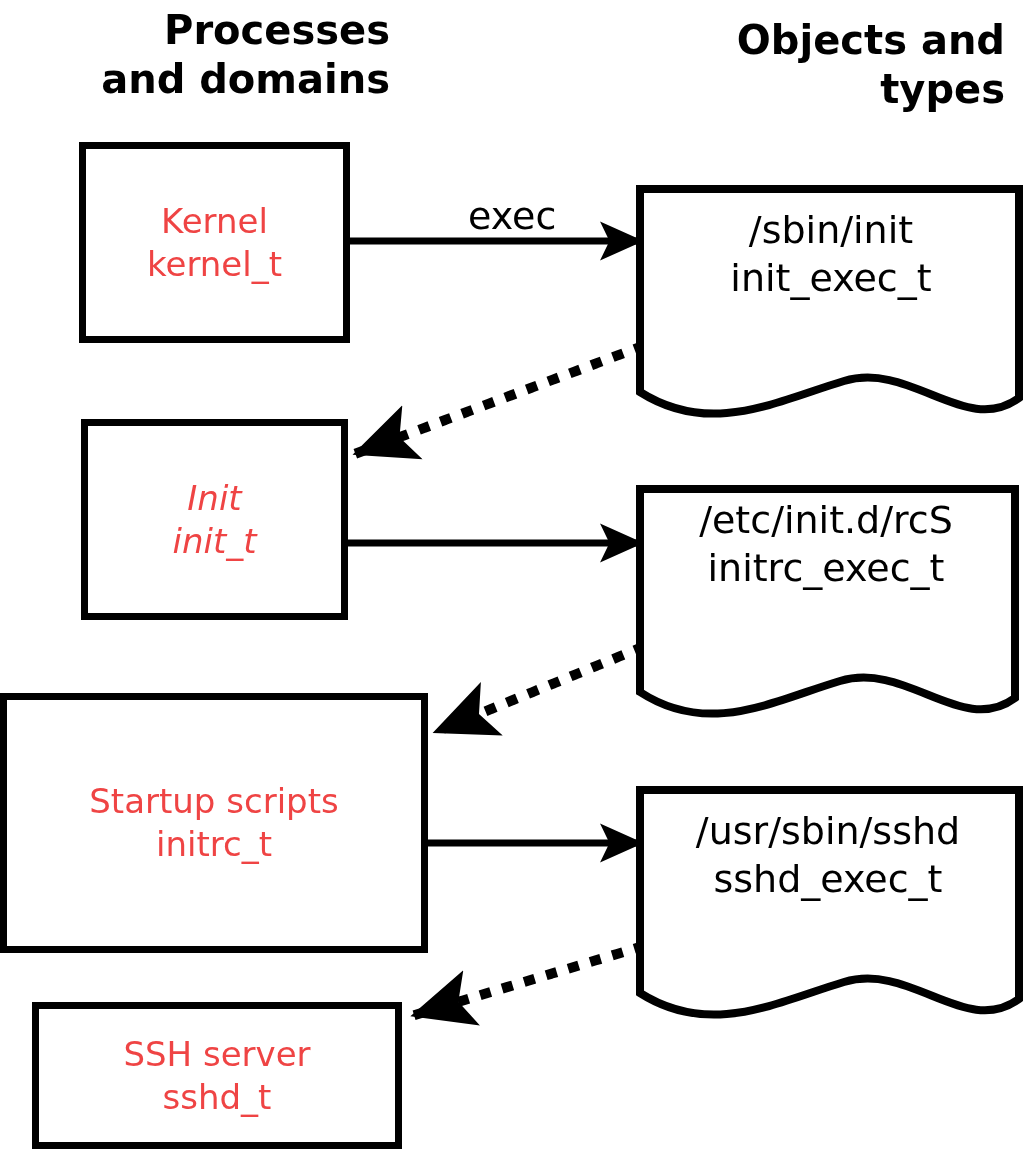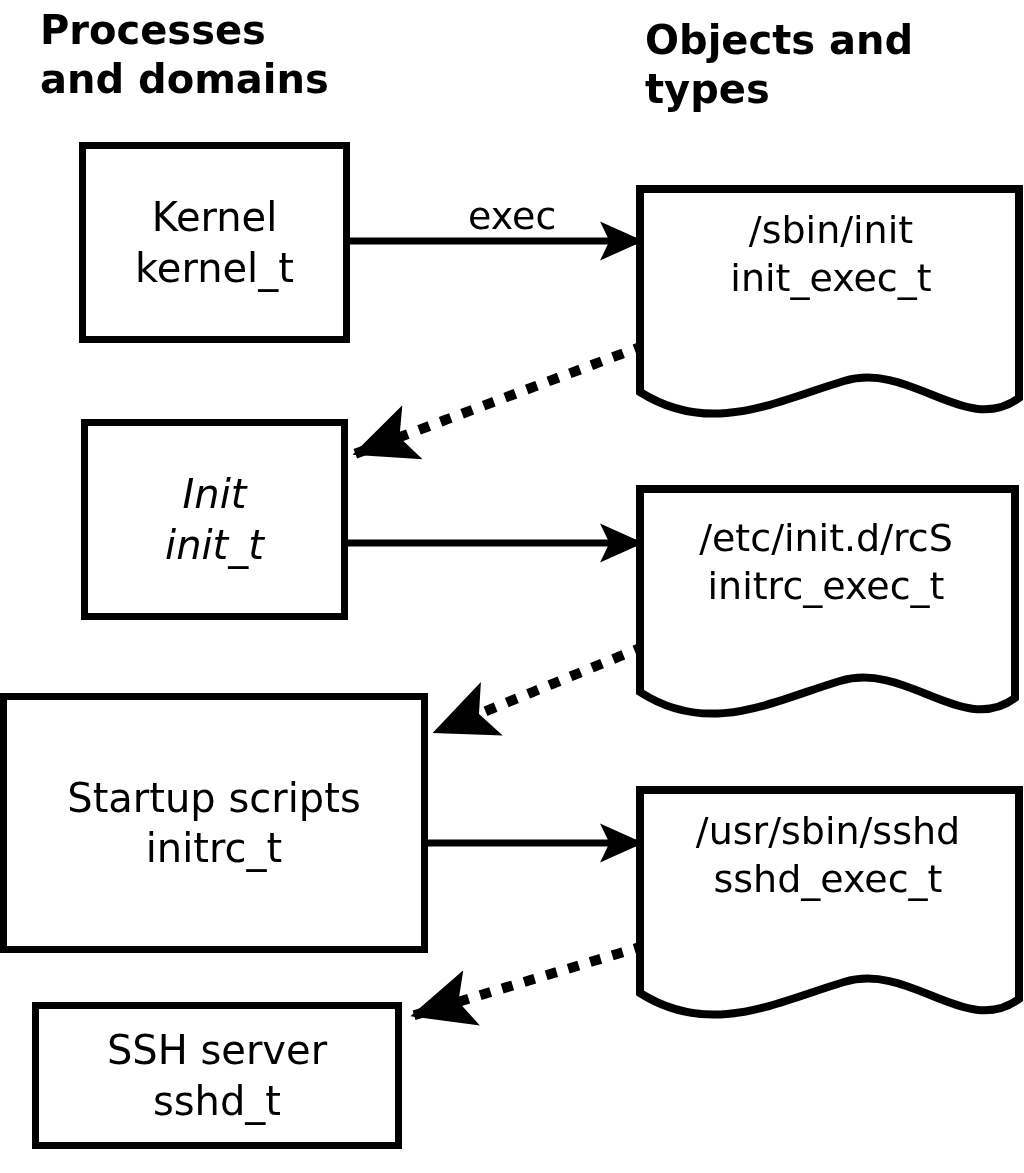--- a/index.html
+++ b/index.html
@@ -10,21 +10,21 @@
   #canvas {
     position: relative;
     width: 1024px;
     height: 1173px;
     background: #ffffff;
     overflow: hidden;
     font-family: "DejaVu Sans", sans-serif;
   }
   .col-header {
     position: absolute;
-    text-align: left;
+    text-align: right;
     font-weight: bold;
     font-size: 40px;
     line-height: 1.22;
     color: #000000;
     white-space: pre-line;
   }
   #header-left  { left: 40px;  top: 6px;  width: 350px; }
   #header-right { left: 645px; top: 16px;  width: 360px; }
 
   .node-box {
@@ -32,23 +32,23 @@
     box-sizing: border-box;
     border: 7px solid #000000;
     background: #ffffff;
     display: flex;
     flex-direction: column;
     align-items: center;
     justify-content: center;
     z-index: 3;
   }
   .node-line {
-    font-size: 40px;
+    font-size: 34px;
     line-height: 1.26;
-    color: #000000;
+    color: #ef4444;
     white-space: nowrap;
   }
 
   .doc-shape {
     position: absolute;
     z-index: 3;
   }
   .doc-shape svg { display: block; overflow: visible; }
   .doc-text {
     position: absolute;
@@ -151,21 +151,21 @@
       <div class="doc-line">init_exec_t</div>
     </div>
   </div>
 
   <div class="doc-shape" style="left:636px; top:485px; width:390px; height:245px;">
     <svg width="390" height="245" viewBox="0 0 390 245" aria-hidden="true">
       <path d="M 4 4 L 379 4 L 379 213
                C 326 252 271 176 204 196
                C 137 216 73 252 4 207 Z" fill="#ffffff" stroke="#000000" stroke-width="8" stroke-linejoin="miter"></path>
     </svg>
-    <div class="doc-text" style="top:30px; right:10px;">
+    <div class="doc-text" style="top:12px; right:10px;">
       <div class="doc-line">/etc/init.d/rcS</div>
       <div class="doc-line">initrc_exec_t</div>
     </div>
   </div>
 
   <div class="doc-shape" style="left:636px; top:786px; width:390px; height:245px;">
     <svg width="390" height="245" viewBox="0 0 390 245" aria-hidden="true">
       <path d="M 4 4 L 383 4 L 383 213
                C 330 252 275 176 208 196
                C 141 216 75 252 4 207 Z" fill="#ffffff" stroke="#000000" stroke-width="8" stroke-linejoin="miter"></path>

